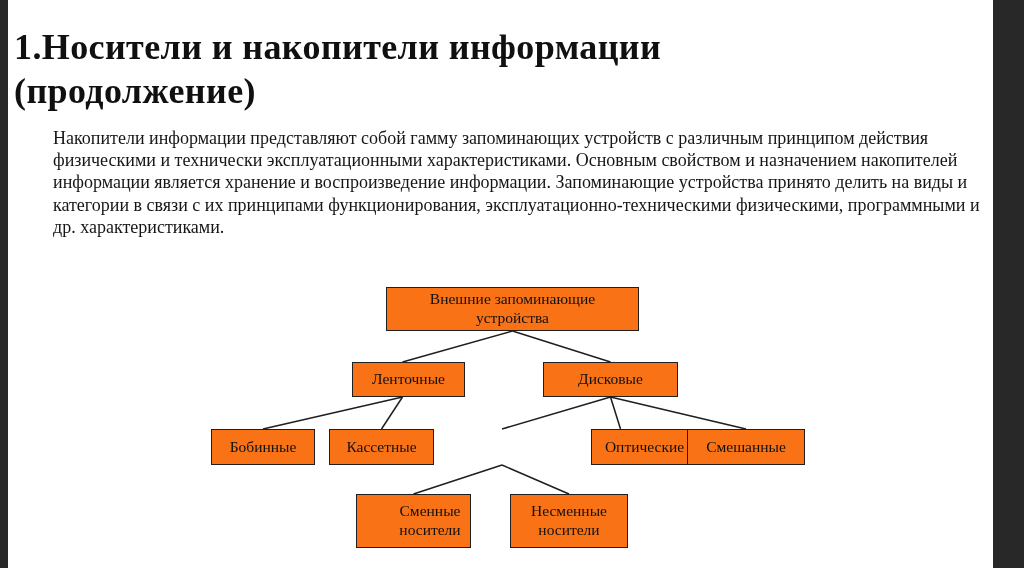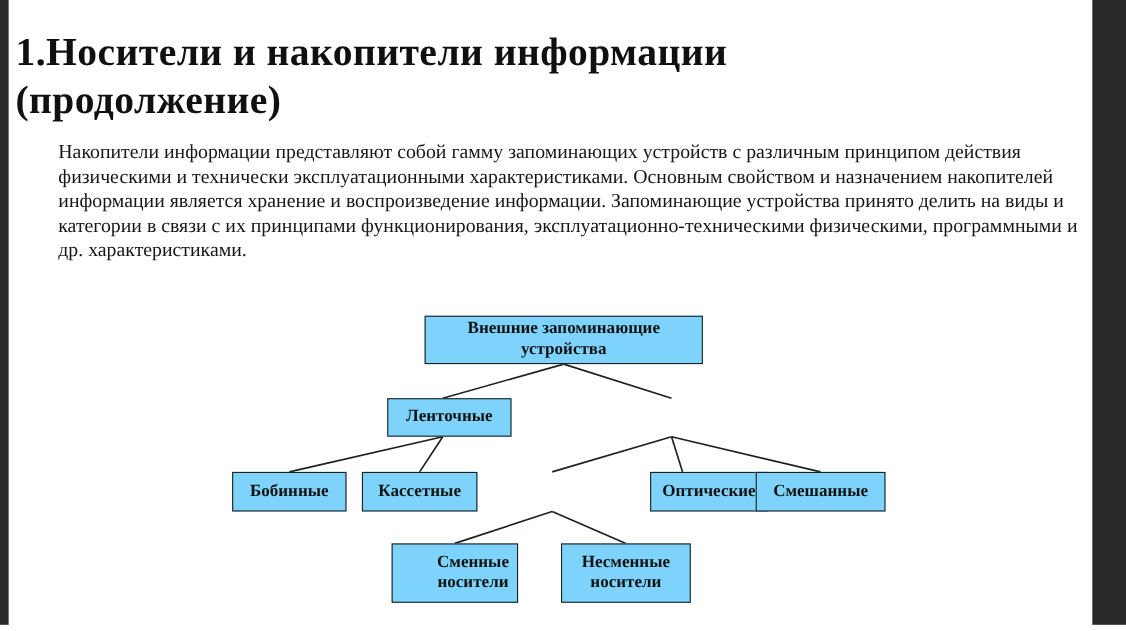--- a/index.html
+++ b/index.html
@@ -49,31 +49,30 @@
     inset: 0;
     pointer-events: none;
   }
   .connectors {
     position: absolute;
     left: 0; top: 0;
     width: 1024px; height: 574px;
   }
   .node {
     position: absolute;
-    background: #7dd3fc;
+    background: #f97316;
     border: 1.6px solid #1f1f1f;
     display: flex;
     align-items: center;
     justify-content: center;
     text-align: center;
     font-size: 15.5px;
     line-height: 1.2;
     color: #111111;
     padding: 2px 5px;
-    font-weight: bold;
   }
 </style>
 </head>
 <body>
 
 <div class="stage">
 
   <div class="strip left"></div>
 
   <div class="content">
@@ -93,20 +92,21 @@
         <line x1="610.5" y1="397" x2="746" y2="429"></line>
         <line x1="502" y1="465" x2="413.5" y2="494"></line>
         <line x1="502" y1="465" x2="569" y2="494"></line>
       </g>
     </svg>
 
     <div class="node" style="left:386px; top:287px; width:253px; height:44px;">Внешние запоминающие устройства</div>
 
     <div class="node" style="left:352px; top:362px; width:113px; height:35px;">Ленточные</div>
 
+    <div class="node" style="left:543px; top:362px; width:135px; height:35px;">Дисковые</div>
 
     <div class="node" style="left:211px; top:429px; width:104px; height:36px;">Бобинные</div>
 
     <div class="node" style="left:329px; top:429px; width:105px; height:36px;">Кассетные</div>
 
 
     <div class="node" style="left:567px; top:429px; width:107px; height:36px;margin-left:24px;">Оптические</div>
 
     <div class="node" style="left:687px; top:429px; width:118px; height:36px;">Смешанные</div>
 

